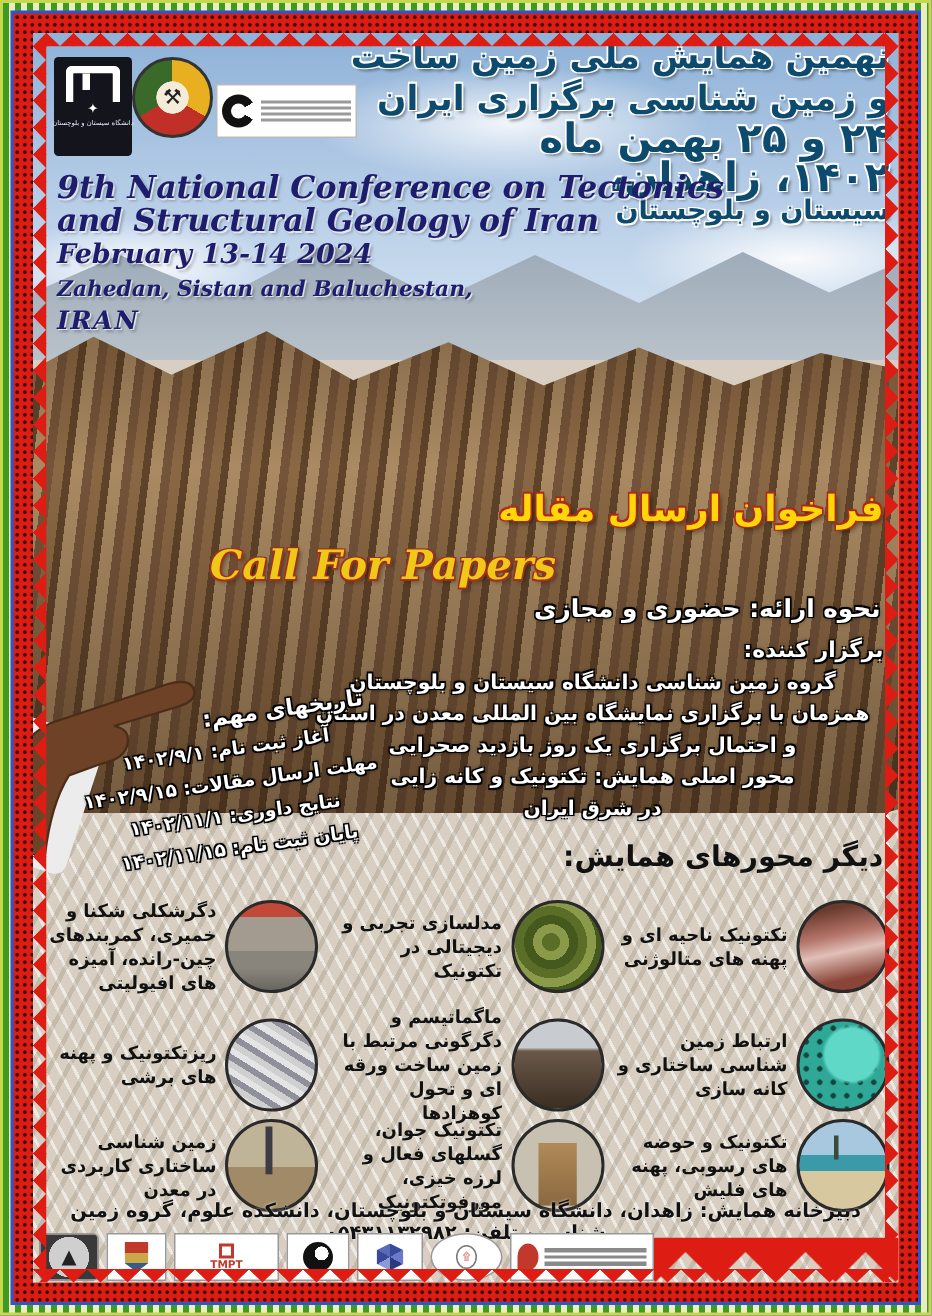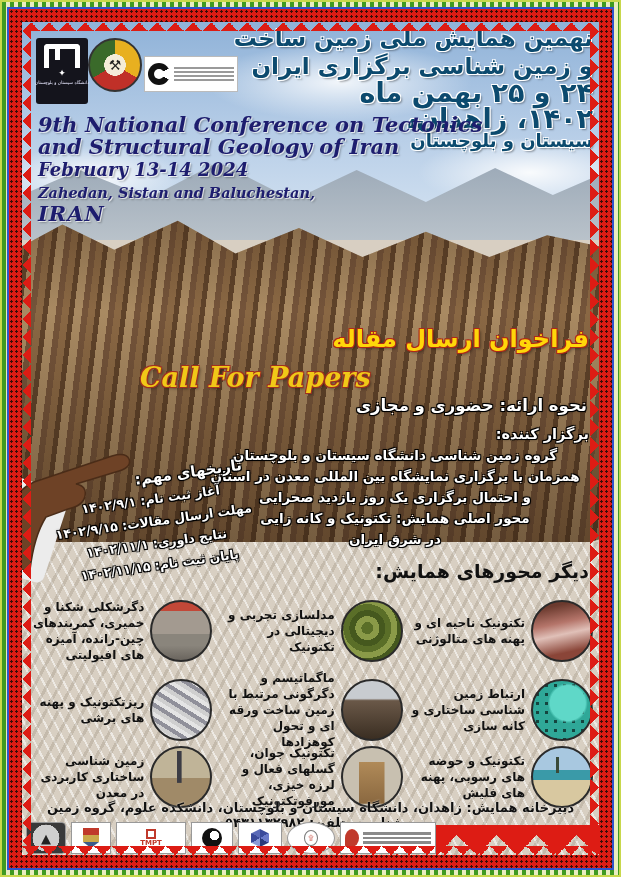--- a/index.html
+++ b/index.html
@@ -71,21 +71,21 @@
     text-shadow:1px 1px 0 #fff,-1px -1px 0 #fff,1px -1px 0 #fff,-1px 1px 0 #fff,2px 2px 2px rgba(0,0,0,.35);}
   .fa-title .l12{font-size:23px;line-height:28px;}
   .fa-title .l34{font-size:27px;line-height:26px;}
   .fa-title .l5{font-size:18px;line-height:18px;}
   .en-title{top:92px;left:16px;z-index:4;color:#1d1d6e;font-family:"DejaVu Serif",serif;
     font-style:italic;font-weight:bold;
     text-shadow:1px 1px 0 rgba(255,255,255,.7),2px 2px 2px rgba(0,0,0,.25);}
   .en-title .e12{font-size:21px;line-height:22px;}
   .en-title .e3{font-size:18px;line-height:24px;}
   .en-title .e4{font-size:14.5px;line-height:22px;}
-  .en-title .e5{font-size:21px;line-height:20px;letter-spacing:1px;}
+  .en-title .e5{font-size:17px;line-height:20px;letter-spacing:1px;}
 
   
   .sleeve{left:-28px;top:460px;width:64px;height:95px;background:#ececec;transform:rotate(18deg);z-index:2;border-radius:8px;}
   .hand{left:-18px;top:388px;z-index:3;}
 
   
   .call-fa{top:303px;right:10px;z-index:4;direction:rtl;font-size:24px;font-weight:bold;color:#ffd60a;
     text-shadow:1px 1px 0 #b02818,-1px -1px 0 #b02818,1px -1px 0 #b02818,-1px 1px 0 #b02818,2px 2px 3px rgba(0,0,0,.4);}
   .call-en{top:340px;left:118px;z-index:4;font-family:"DejaVu Serif",serif;font-style:italic;font-weight:bold;
     font-size:27px;color:#f0c818;

